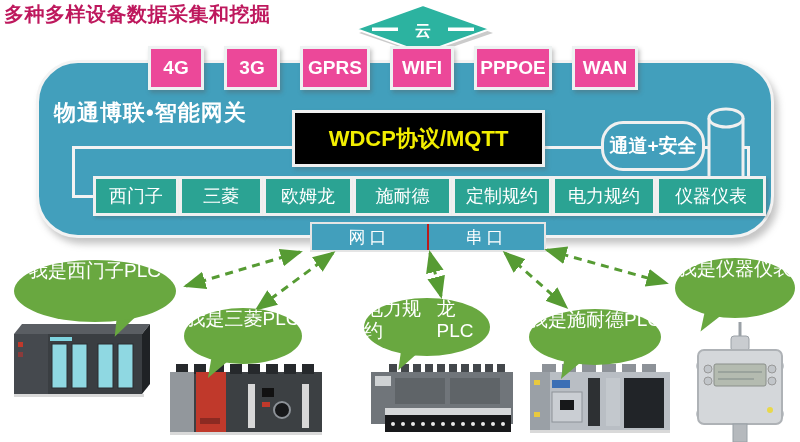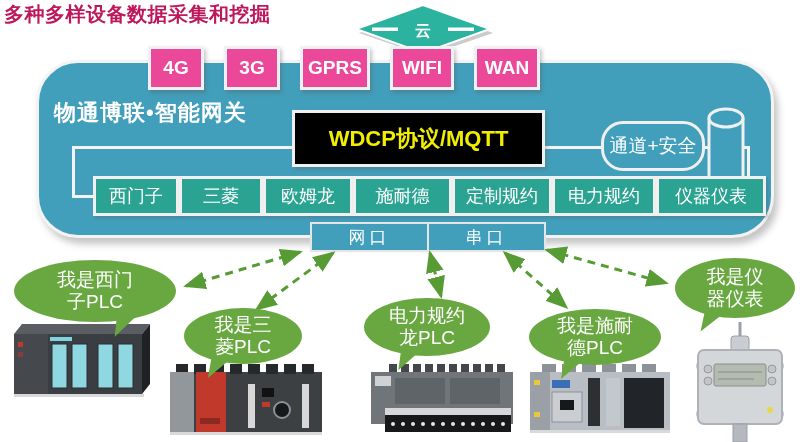--- a/index.html
+++ b/index.html
@@ -19,37 +19,37 @@
   .uplinks{position:absolute;left:148px;top:46px;display:flex;gap:20px;}
   .uplink{height:44px;box-sizing:border-box;background:#ec4899;border:3px solid #eef2f2;
           color:#fff;font-size:19px;font-weight:bold;display:flex;align-items:center;justify-content:center;
           box-shadow:2px 3px 4px rgba(90,90,90,.35);}
   
   .wdcp{position:absolute;left:292px;top:110px;width:253px;height:57px;box-sizing:border-box;
         background:#000000;border:3px solid #f0f0f0;color:#f2ee00;font-size:22px;font-weight:bold;
         display:flex;align-items:center;justify-content:center;box-shadow:2px 3px 4px rgba(90,90,90,.3);}
   .channel{position:absolute;left:601px;top:121px;width:104px;height:50px;box-sizing:border-box;
         background:#429fbc;border:3px solid #f0f0f0;border-radius:22px;color:#fff;font-size:19px;
-        display:flex;align-items:center;justify-content:center;}
+        display:flex;align-items:center;justify-content:center;font-weight:bold;}
   .cylinder{position:absolute;left:705px;top:104px;}
   .drivers{position:absolute;left:56px;top:176px;display:flex;gap:0;padding-left:37px;}
   .driver{height:40px;box-sizing:border-box;background:#2ba393;border:3px solid #f0f0f0;color:#fff;
           font-size:18px;display:flex;align-items:center;justify-content:center;
           box-shadow:2px 2px 3px rgba(80,80,80,.3);}
   
   .ports{position:absolute;left:310px;top:222px;width:236px;height:30px;box-sizing:border-box;
          display:flex;background:#429fbc;border:2px solid #e5e5e5;}
   .port-cell{flex:1;display:flex;align-items:center;justify-content:center;color:#fff;font-size:17px;letter-spacing:4px;}
-  .port-cell.first{border-right:2px solid #e5e5e5;}
+  .port-cell.first{border-right:2px solid #b91c1c;}
   
   .arrows{position:absolute;left:0;top:0;pointer-events:none;}
   
   .bubble{position:absolute;}
   .bubble .ellipse{position:relative;width:100%;height:100%;background:#69a840;border-radius:50%;
-          display:flex;flex-direction:column;align-items:center;justify-content:center;
+          display:flex;flex-direction:row;align-items:flex-start;justify-content:center;
           color:#fff;font-size:19px;line-height:1.15;z-index:2;}
   .bubble .tail{position:absolute;width:0;height:0;z-index:1;
           border-top:26px solid #69a840;border-right:22px solid transparent;}
   .device{position:absolute;}
 </style>
 </head>
 <body>
 
 <div class="canvas">
 
@@ -70,20 +70,21 @@
   <div class="line" style="left:704px;top:146px;width:46px;height:3px"></div>
   <div class="line" style="left:72px;top:146px;width:3px;height:52px"></div>
   <div class="line" style="left:747px;top:146px;width:3px;height:52px"></div>
   <div class="line" style="left:72px;top:195px;width:678px;height:3px"></div>
 
   <div class="uplinks">
     <div class="uplink" style="width:56px">4G</div>
     <div class="uplink" style="width:56px">3G</div>
     <div class="uplink" style="width:70px">GPRS</div>
     <div class="uplink" style="width:64px">WIFI</div>
+    <div class="uplink" style="width:78px">PPPOE</div>
     <div class="uplink" style="width:66px">WAN</div>
   </div>
 
   <div class="gw-label">物通博联•智能网关</div>
 
   <div class="wdcp">WDCP协议/MQTT</div>
 
   <div class="channel">通道+安全</div>
 
   <svg class="cylinder" width="42" height="86">

